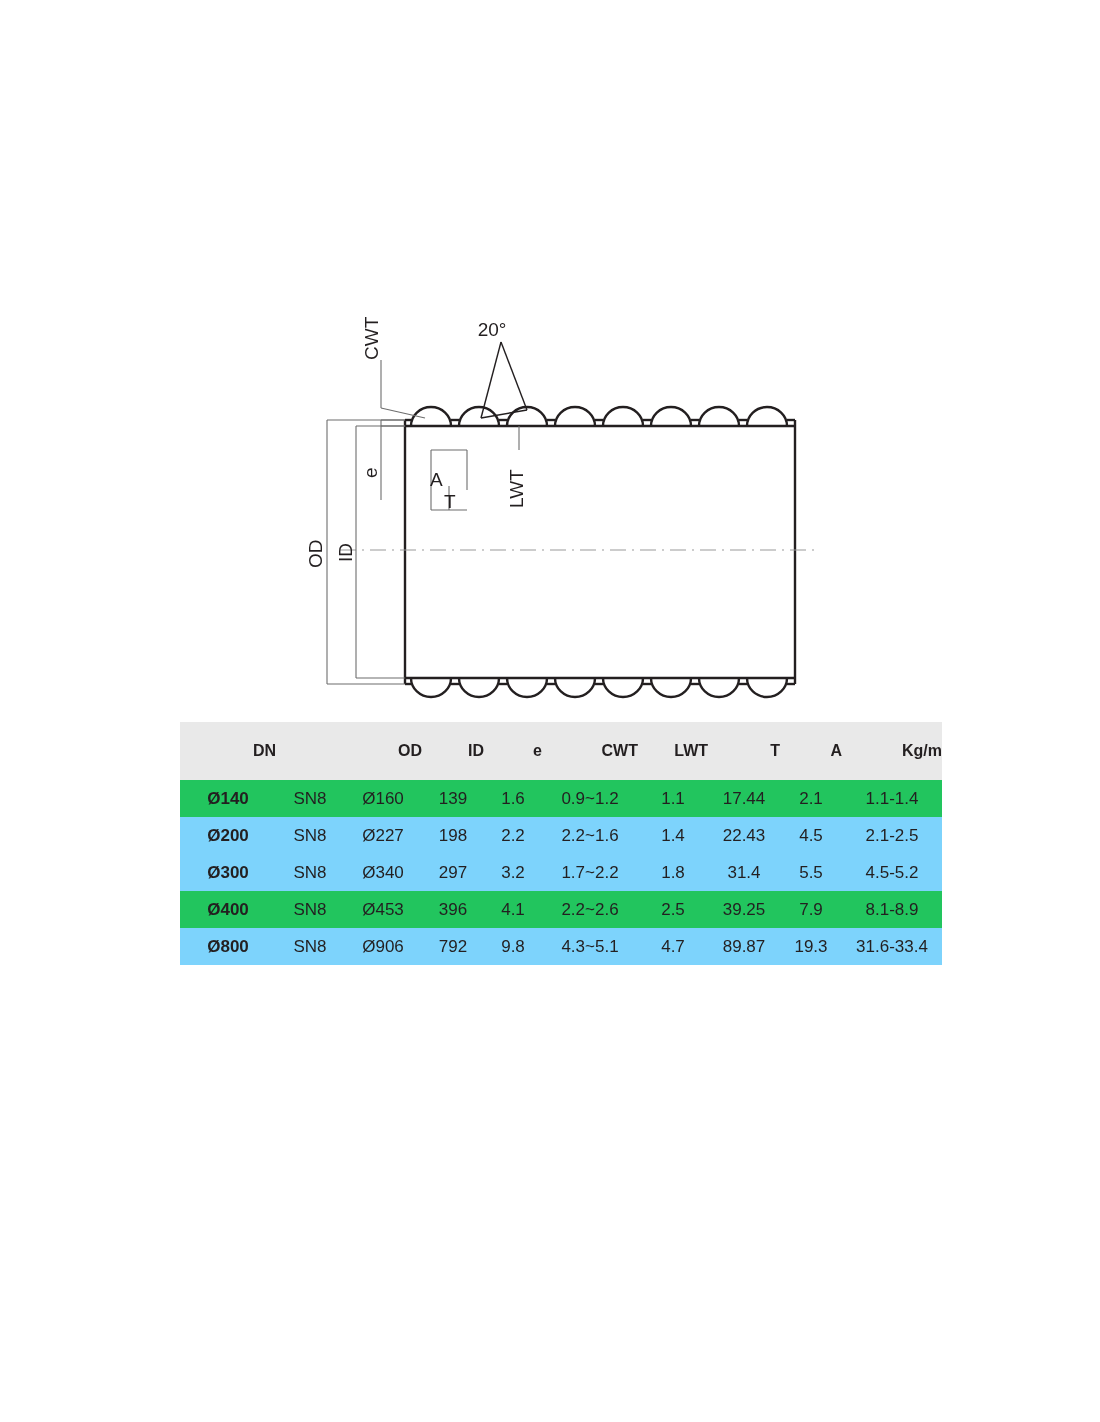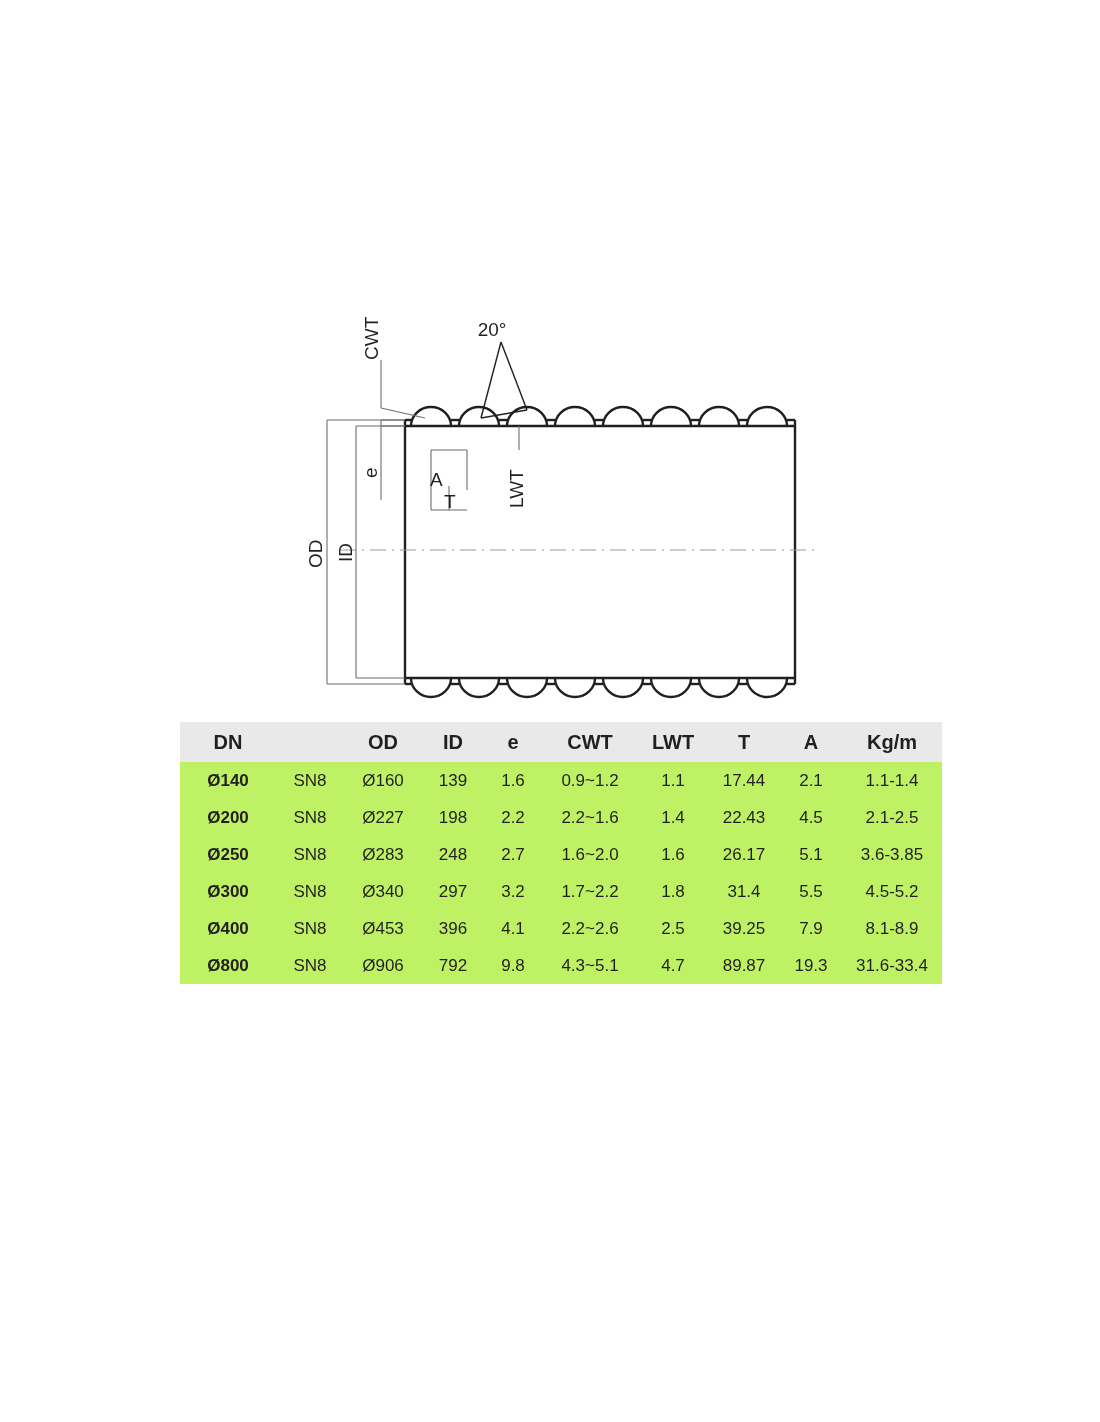--- a/index.html
+++ b/index.html
@@ -51,29 +51,30 @@
     height: 37px;
     font-size: 17px;
     color: #231f20;
     text-align: center;
     vertical-align: middle;
     font-weight: normal;
   }
   table.spec thead th {
     background: #e9e9e9;
     font-weight: bold;
-    height: 40px;
-    font-size: 20px;
+    height: 58px;
+    font-size: 16px;
+    text-align: right;
   }
   table.spec tbody tr.odd td {
-    background: #bef264;
+    background: #22c55e;
     margin-top: 42px;
   }
   table.spec tbody tr.even td {
-    background: #bef264;
+    background: #7dd3fc;
   }
   table.spec tbody td.dn {
     font-weight: bold;
   }
   
   col.c-dn   { width: 96px; }
   col.c-sn   { width: 68px; }
   col.c-od   { width: 78px; }
   col.c-id   { width: 62px; }
   col.c-e    { width: 58px; }
@@ -244,32 +245,20 @@
         <td>SN8</td>
         <td>Ø227</td>
         <td>198</td>
         <td>2.2</td>
         <td>2.2~1.6</td>
         <td>1.4</td>
         <td>22.43</td>
         <td>4.5</td>
         <td>2.1-2.5</td>
       </tr>
-      <tr class="odd">
-        <td class="dn">Ø250</td>
-        <td>SN8</td>
-        <td>Ø283</td>
-        <td>248</td>
-        <td>2.7</td>
-        <td>1.6~2.0</td>
-        <td>1.6</td>
-        <td>26.17</td>
-        <td>5.1</td>
-        <td>3.6-3.85</td>
-      </tr>
       <tr class="even">
         <td class="dn">Ø300</td>
         <td>SN8</td>
         <td>Ø340</td>
         <td>297</td>
         <td>3.2</td>
         <td>1.7~2.2</td>
         <td>1.8</td>
         <td>31.4</td>
         <td>5.5</td>

